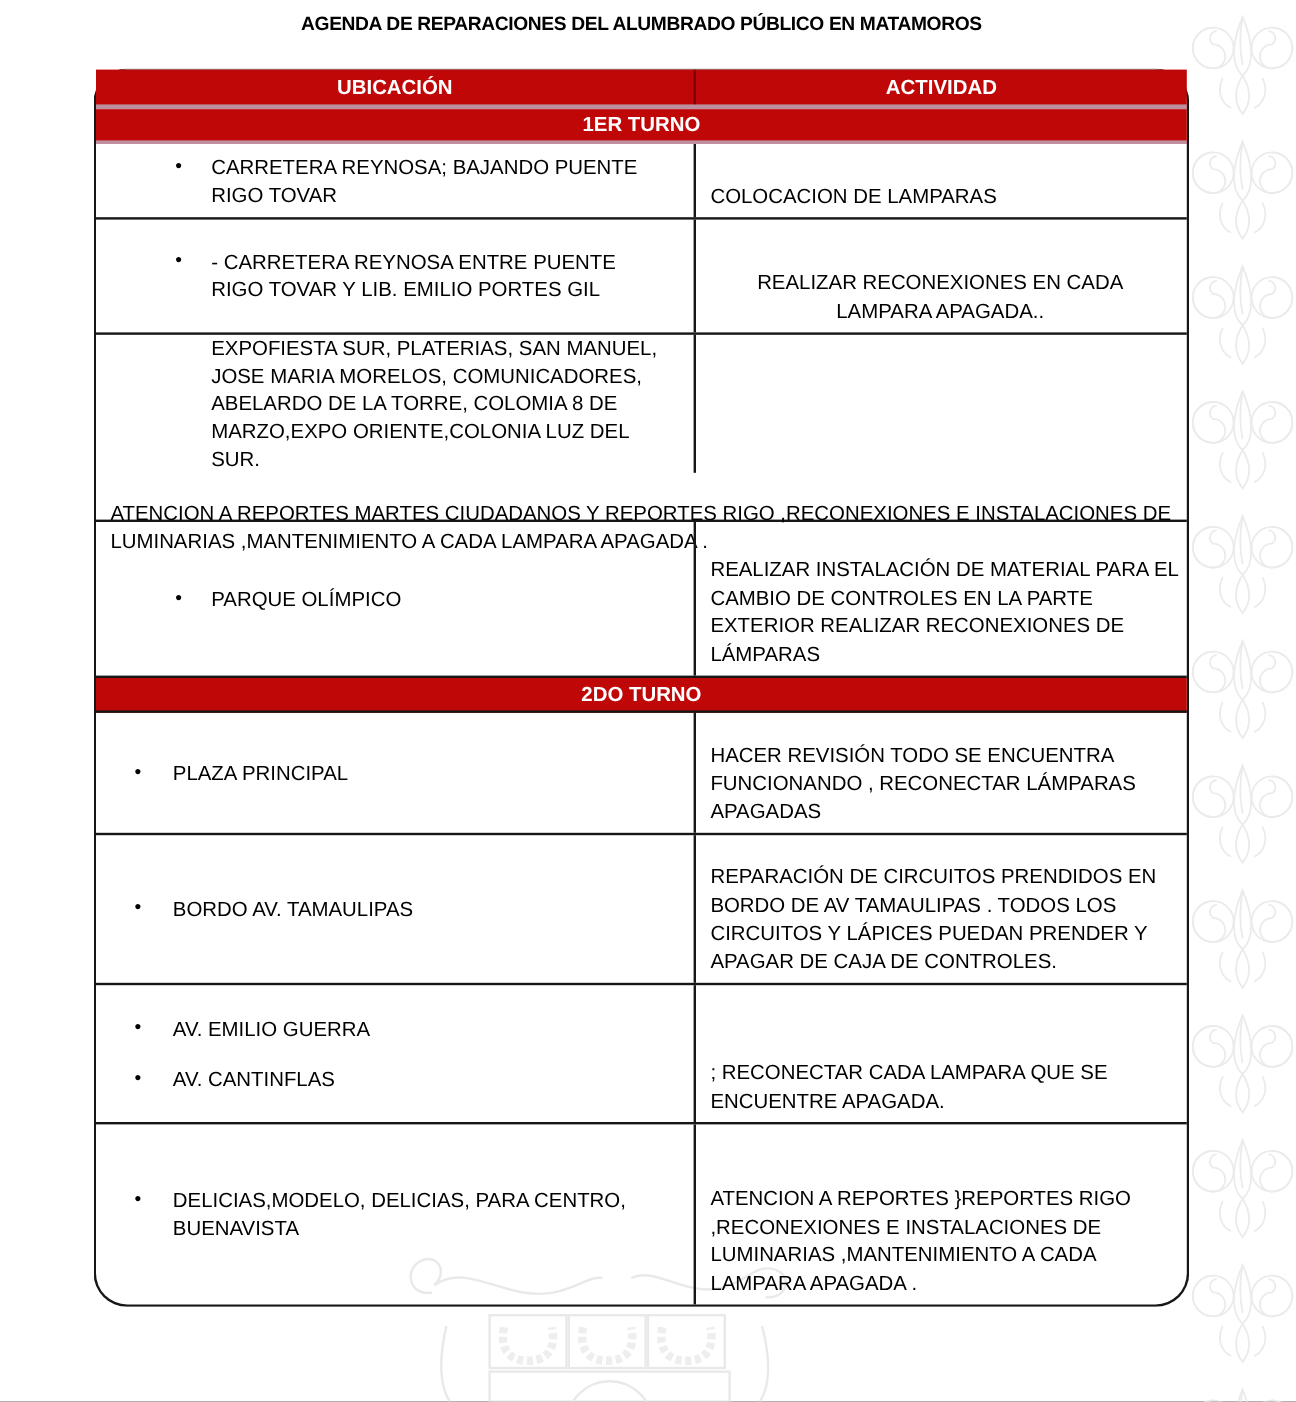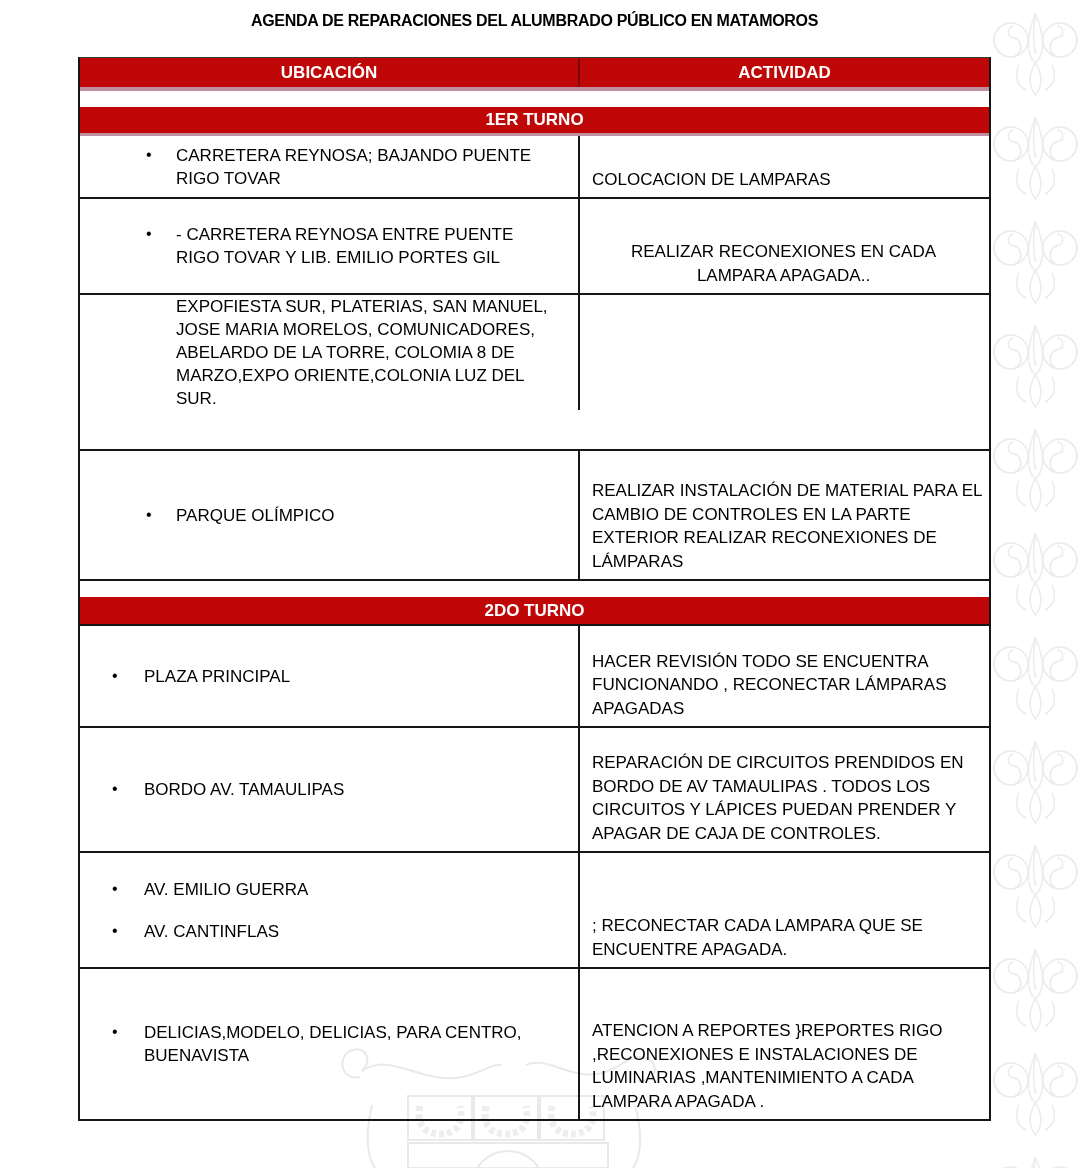--- a/index.html
+++ b/index.html
@@ -14,34 +14,34 @@
   
   .page-title{
     position:absolute;left:78px;top:12px;width:913px;z-index:2;
     text-align:center;font-weight:bold;font-size:16px;letter-spacing:-0.3px;margin:0;
   }
   
   .agenda-table{
     position:absolute;left:78px;top:57px;width:913px;z-index:1;
     box-sizing:border-box;
     border-left:2px solid #161616;border-right:2px solid #161616;
-    border-top:1px solid #3a3a3a;border-bottom:2px solid #161616;
+    border-top:1px solid #3a3a3a;border-bottom:2px solid #161616;border-radius:28px;
   }
   .agenda-table *{box-sizing:border-box;}
   .col-header-row{
     display:flex;height:33px;background:#c00707;color:#fff;
     font-weight:bold;font-size:17px;
     border-bottom:4px solid #bd8fa0;
   }
   .col-header-cell{display:flex;align-items:center;justify-content:center;}
   .col-header-cell.c1{width:500px;border-right:2px solid rgba(0,0,0,0.35);}
   .col-header-cell.c2{flex:1;}
   .section-band{
     height:29px;background:#c00707;color:#fff;font-weight:bold;font-size:17px;
-    display:flex;align-items:center;justify-content:center;margin-top:16px;
+    display:flex;align-items:center;justify-content:center;
   }
   .band-1er{border-bottom:3px solid #bd8fa0;}
   .band-2do{border-bottom:2px solid #161616;}
   .data-row{display:flex;border-bottom:2px solid #161616;background:transparent;}
   .data-row.last{border-bottom:none;}
   .r1{height:63px;}.r2{height:96px;}.r3{height:156px;flex-direction:column;}.r4{height:130px;}
   .r5{height:102px;}.r6{height:125px;}.r7{height:116px;}.r8{height:150px;}
   .cell-ubicacion{
     width:500px;border-right:2px solid #161616;
     display:flex;flex-direction:column;justify-content:center;gap:19px;
@@ -145,20 +145,23 @@
       <div class="a-text a-center">REALIZAR RECONEXIONES EN CADA LAMPARA APAGADA..</div>
     </div>
   </div>
 
   <div class="data-row r3">
     <div class="cell-ubicacion s1">
       <div class="u-item no-bullet">
         <span class="u-text">EXPOFIESTA SUR, PLATERIAS, SAN MANUEL, JOSE MARIA MORELOS, COMUNICADORES, ABELARDO DE LA TORRE, COLOMIA 8 DE MARZO,EXPO ORIENTE,COLONIA LUZ DEL SUR.</span>
       </div>
     </div>
+    <div class="cell-actividad">
+      <div class="a-text">ATENCION A REPORTES MARTES CIUDADANOS Y REPORTES RIGO ,RECONEXIONES E INSTALACIONES DE LUMINARIAS ,MANTENIMIENTO A CADA LAMPARA APAGADA .</div>
+    </div>
   </div>
 
   <div class="data-row r4">
     <div class="cell-ubicacion s1">
       <div class="u-item">
         <span class="bullet">•</span>
         <span class="u-text">PARQUE OLÍMPICO</span>
       </div>
     </div>
     <div class="cell-actividad">

